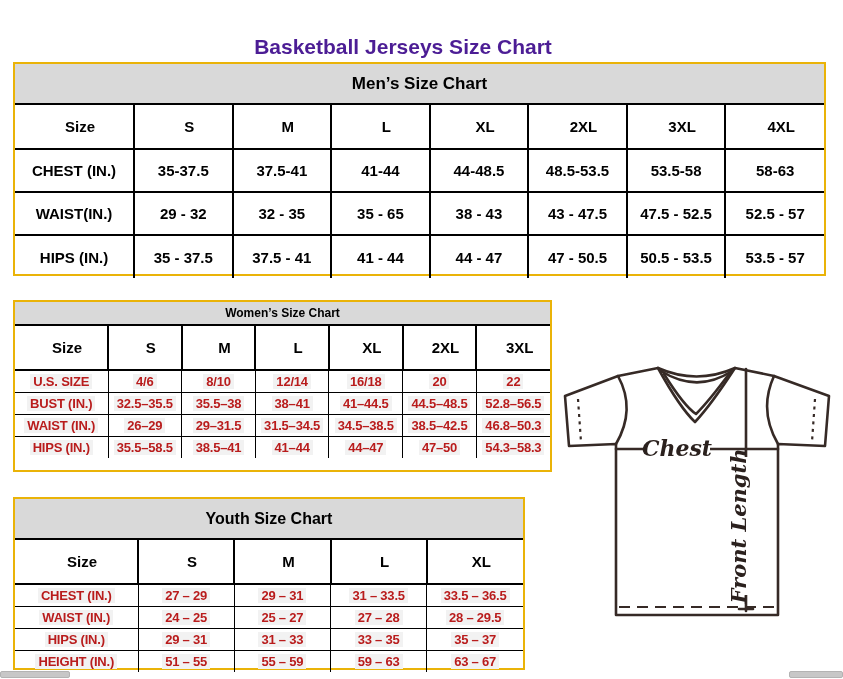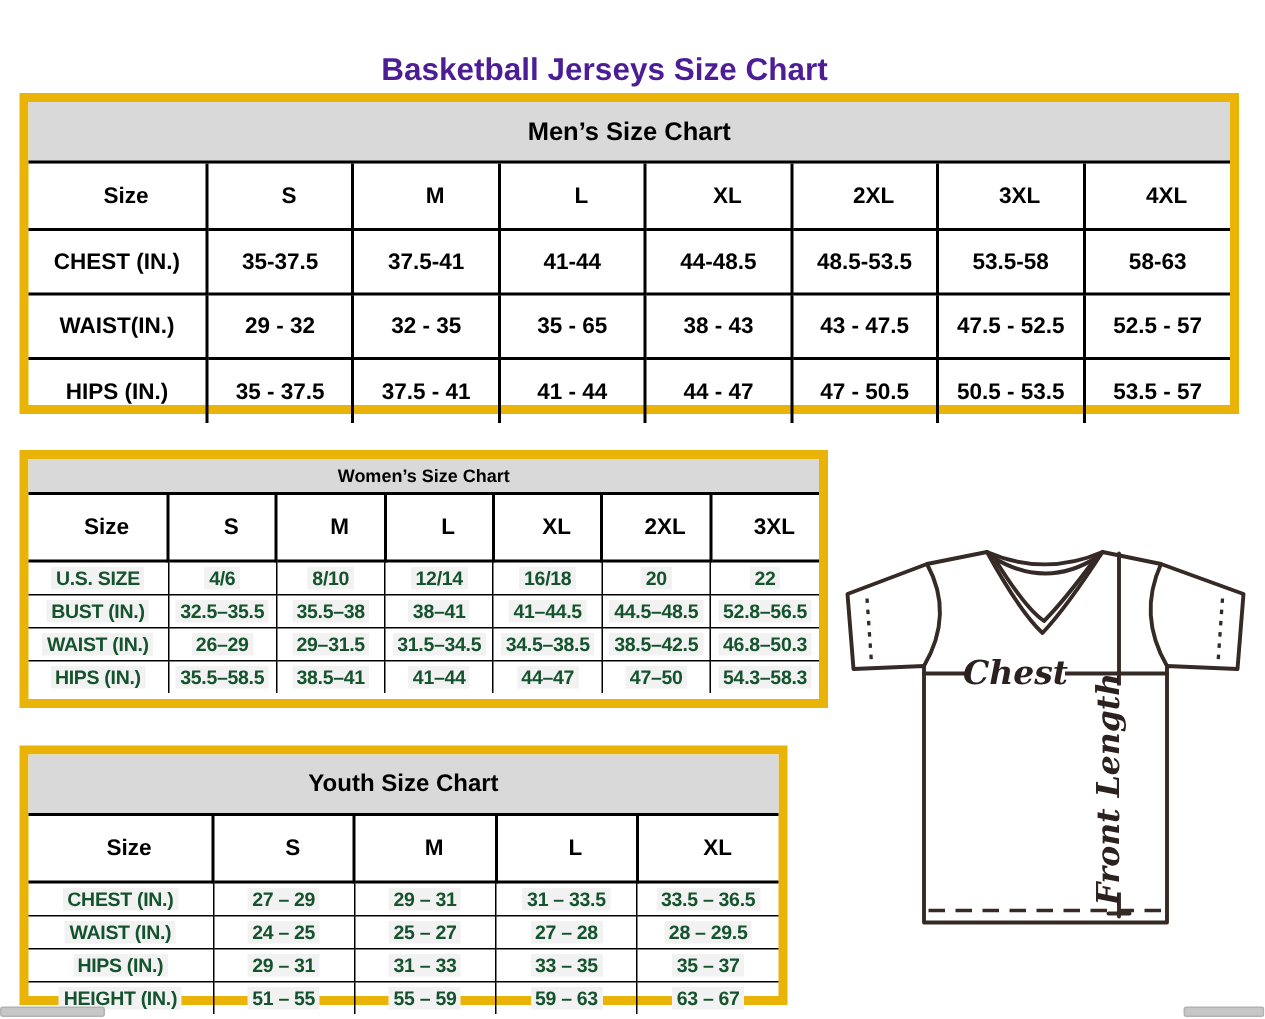--- a/index.html
+++ b/index.html
@@ -5,21 +5,21 @@
   * { margin:0; padding:0; box-sizing:border-box; }
   html,body { background:#ffffff; }
   .page {
     position:relative; width:843px; height:679px; background:#ffffff;
     font-family:"Liberation Sans", sans-serif; color:#000; overflow:hidden;
   }
   .page-title {
     position:absolute; top:7px; left:0; width:806px; text-align:center;
     font-size:21px; font-weight:bold; color:#4c1d95;margin-top:28px;
   }
-  .size-section { position:absolute; border:6px solid #eab308; background:#fff; }
+  .size-section { position:absolute; border:2px solid #eab308; background:#fff; }
   .band {
     background:#d9d9d9; border-bottom:2px solid #000; font-weight:bold;
     display:flex; align-items:center; justify-content:center;
   }
   table.size-table { width:100%; border-collapse:collapse; table-layout:fixed; }
   table.size-table th, table.size-table td {
     border:2px solid #000; text-align:center; vertical-align:middle; font-weight:bold;
   }
   table.size-table tr > *:first-child { border-left:none; }
   table.size-table tr > *:last-child { border-right:none; }
@@ -45,21 +45,21 @@
   
   .youth { left:13px; top:497px; width:512px; height:173px; }
   .youth .band { height:41px; font-size:16px; }
   .youth thead tr { height:44px; }
   .youth tbody tr { height:22px; }
   .youth thead th { font-size:15px; }
   .youth thead th:first-child { width:123px; }
 
   
   .compact tbody th, .compact tbody td {
-    font-size:13px; letter-spacing:-0.2px; border-width:1.5px; color:#14532d;
+    font-size:13px; letter-spacing:-0.2px; border-width:1.5px; color:#b91c1c;
   }
   .compact tbody span { background:#f2f2f2; padding:0 3px; }
 
   .jersey-wrap { position:absolute; left:553px; top:358px; width:288px; height:268px;text-align:right; }
   .jersey-wrap svg text {
     font-family:"DejaVu Serif", serif; font-style:italic; font-weight:bold; fill:#2b211e;
   }
 
   .scroll-frag {
     position:absolute; height:7px; bottom:1px; background:#c7c7c7;

